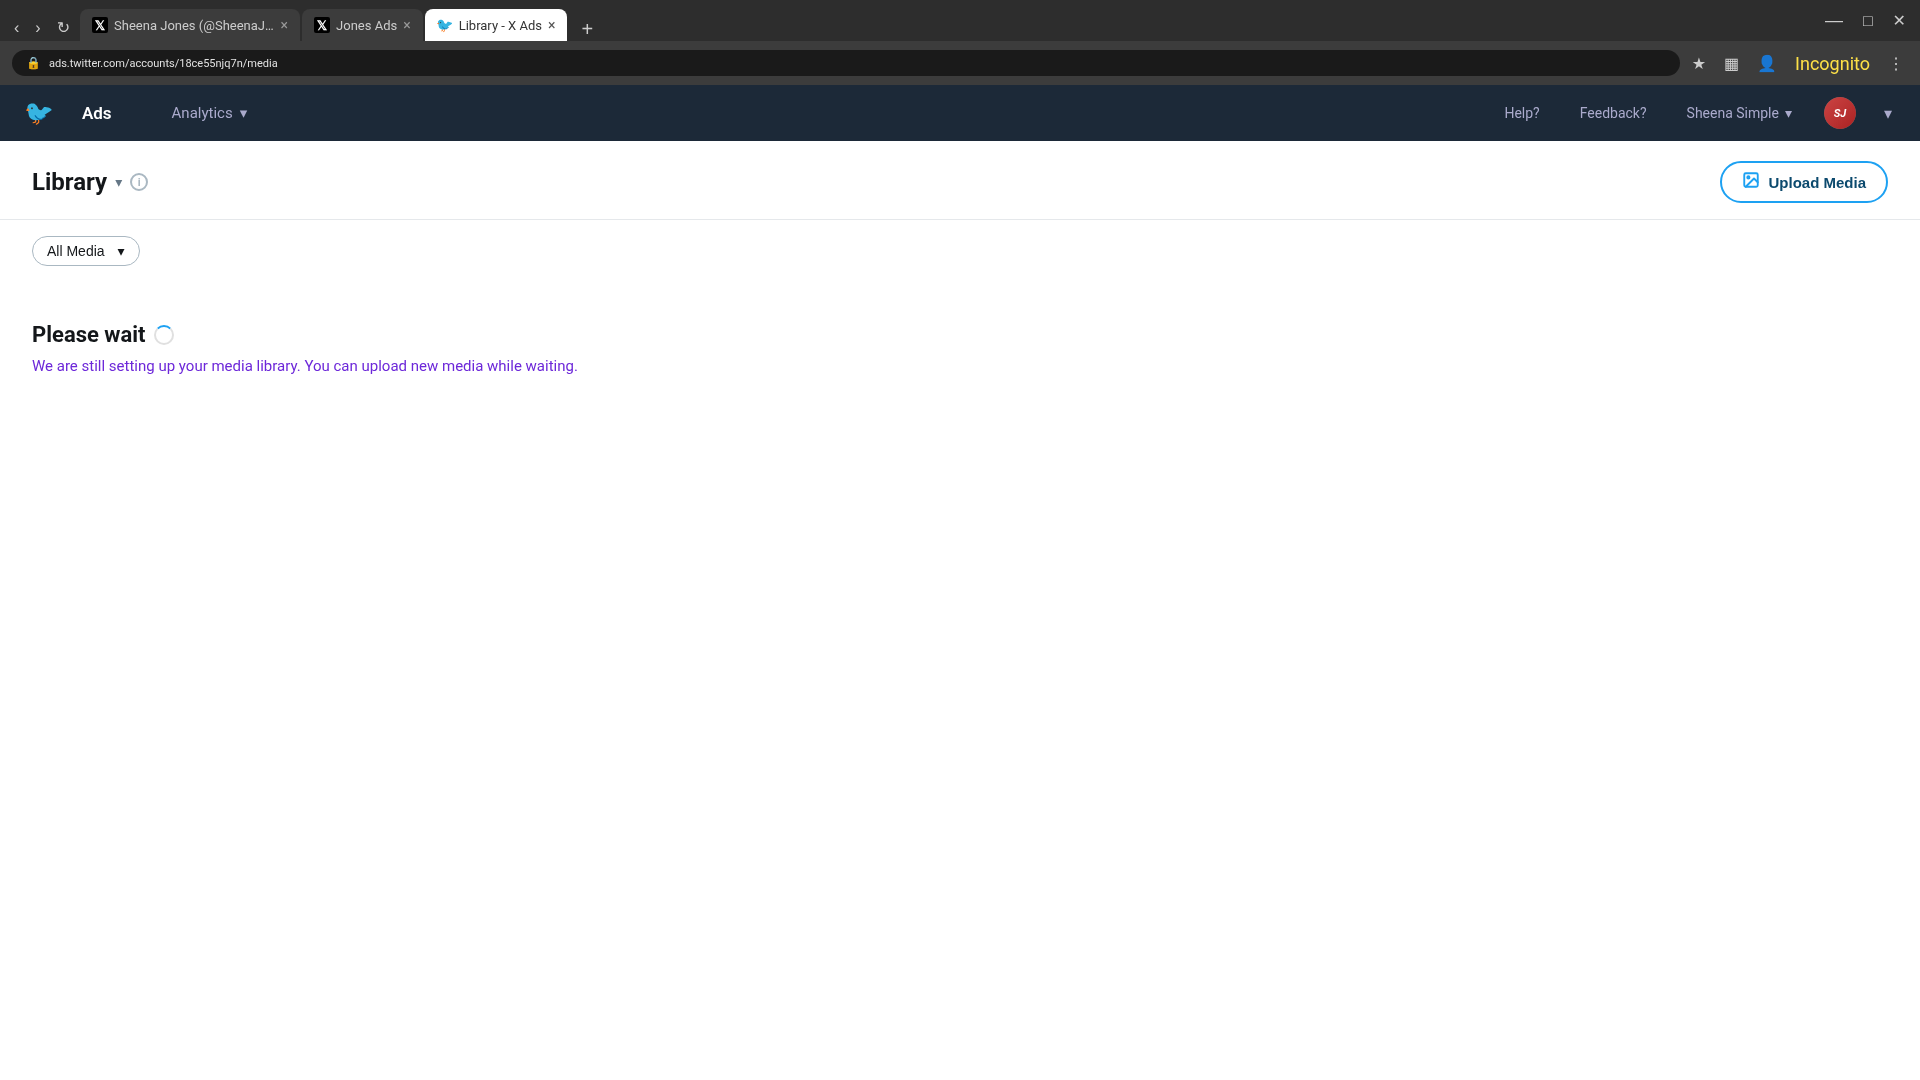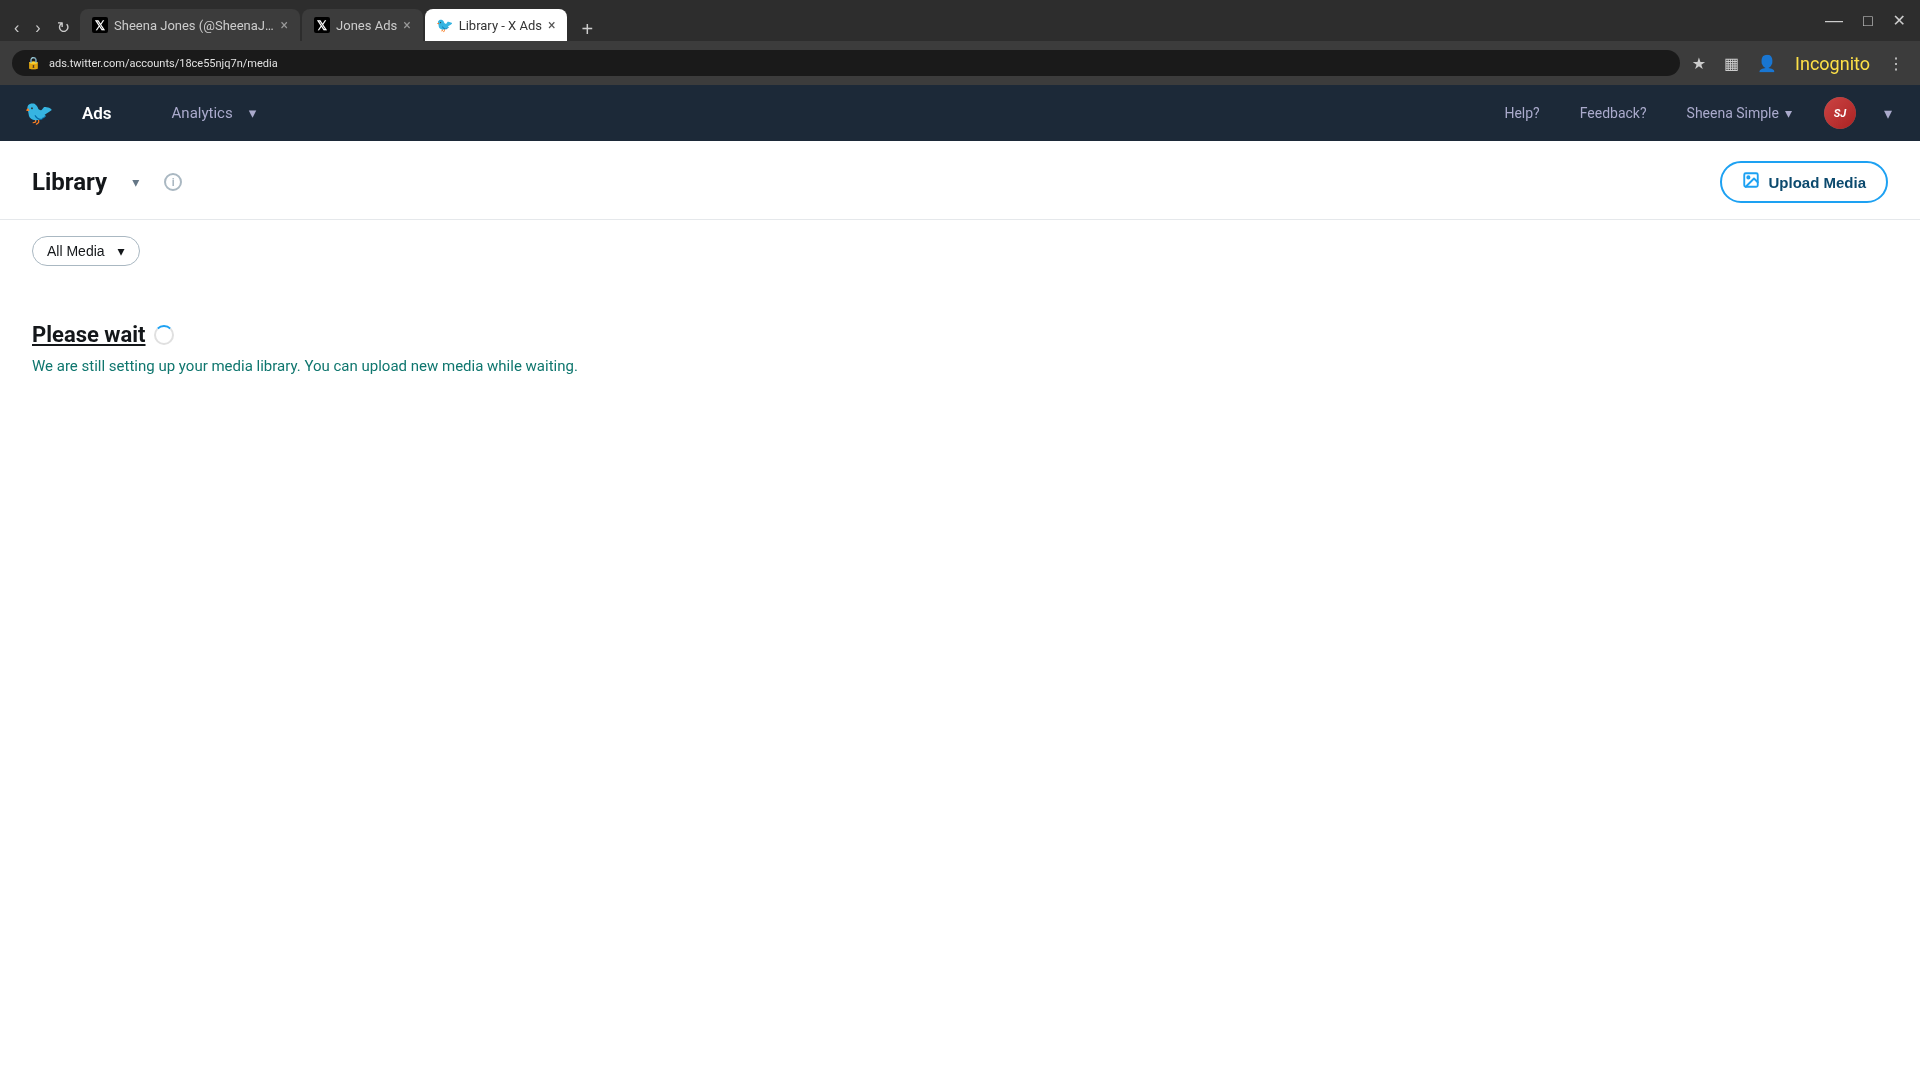--- a/index.html
+++ b/index.html
@@ -22,48 +22,48 @@
     .address-bar-actions { display: flex; align-items: center; gap: 10px; }
     .addr-icon { color: #ccc; font-size: 16px; cursor: pointer; padding: 4px; }
 
     
     .app { width: 100%; height: calc(1080px - 84px); display: flex; flex-direction: column; }
 
     
     .top-nav { background: #1c2938; display: flex; align-items: center; padding: 0 24px; height: 56px; gap: 24px; }
     .twitter-logo { color: #1da1f2; font-size: 24px; margin-right: 4px; }
     .ads-label { color: #fff; font-size: 17px; font-weight: 600; margin-right: 24px; }
-    .nav-analytics { display: flex; gap: 16px; color: #aac; font-size: 15px; cursor: pointer; padding: 8px 12px; }
+    .nav-analytics { display: flex; gap: 7px; color: #aac; font-size: 15px; cursor: pointer; padding: 8px 12px; }
     .nav-spacer { flex: 1; }
     .nav-help { color: #aac; font-size: 14px; cursor: pointer; padding: 8px; }
     .nav-feedback { color: #aac; font-size: 14px; cursor: pointer; padding: 8px; }
     .nav-user { display: flex; align-items: center; gap: 6px; color: #aac; font-size: 14px; cursor: pointer; padding: 8px; }
     .user-avatar { width: 32px; height: 32px; border-radius: 50%; background: #666; overflow: hidden; display: flex; align-items: center; justify-content: center; }
     .avatar-img { width: 100%; height: 100%; background: linear-gradient(135deg, #c44, #a22); border-radius: 50%; display: flex; align-items: center; justify-content: center; color: #fff; font-size: 13px; font-weight: bold; font-style: italic; }
 
     
     .page-content { flex: 1; background: #fff; padding: 0; }
     .page-header { display: flex; align-items: center; justify-content: space-between; padding: 20px 32px 16px; border-bottom: 1px solid #e5e8eb; }
-    .page-title-row { display: flex; align-items: center; gap: 25px; }
+    .page-title-row { display: flex; align-items: center; gap: 8px; }
     .page-title { font-size: 24px; font-weight: 700; color: #14171a; }
     .title-caret { color: #657786; font-size: 14px; cursor: pointer; }
     .info-icon { width: 18px; height: 18px; border-radius: 50%; border: 2px solid #aab8c2; color: #aab8c2; display: flex; align-items: center; justify-content: center; font-size: 11px; font-weight: bold; cursor: pointer; }
     .upload-btn { display: flex; align-items: center; gap: 8px; border: 2px solid #1da1f2; border-radius: 24px; padding: 8px 20px; color: #0c4a6e; font-size: 15px; font-weight: 600; cursor: pointer; background: #fff; }
     .upload-icon { font-size: 16px; }
 
     
     .filter-row { padding: 16px 32px; }
     .filter-btn { display: flex; align-items: center; gap: 13px; border: 1px solid #aab8c2; border-radius: 20px; padding: 6px 14px; font-size: 14px; color: #14171a; cursor: pointer; background: #fff; }
 
     
     .main-area { padding: 40px 32px; }
-    .please-wait-title { font-size: 22px; font-weight: 700; color: #14171a; display: flex; align-items: center; gap: 8px; margin-bottom: 10px; text-decoration: underline; }
+    .please-wait-title { font-size: 22px; font-weight: 700; color: #14171a; display: flex; align-items: center; gap: 8px; margin-bottom: 10px; }
     .spinner { width: 20px; height: 20px; border: 2px solid #e0e0e0; border-top: 2px solid #1da1f2; border-radius: 50%; animation: spin 1s linear infinite; display: inline-block; }
     @keyframes spin { to { transform: rotate(360deg); } }
-    .please-wait-desc { font-size: 15px; color: #0f766e; }
+    .please-wait-desc { font-size: 15px; color: #6d28d9; }
 
     
     .x-favicon { font-weight: 900; font-size: 13px; color: #fff; background: #000; width: 16px; height: 16px; display: flex; align-items: center; justify-content: center; border-radius: 2px; }
   </style>
 </head>
 <body>
 
 <div class="browser-chrome">
 
   <div style="display:flex; align-items:flex-end; background:#2d2d2d; padding: 0 0 0 8px;">

